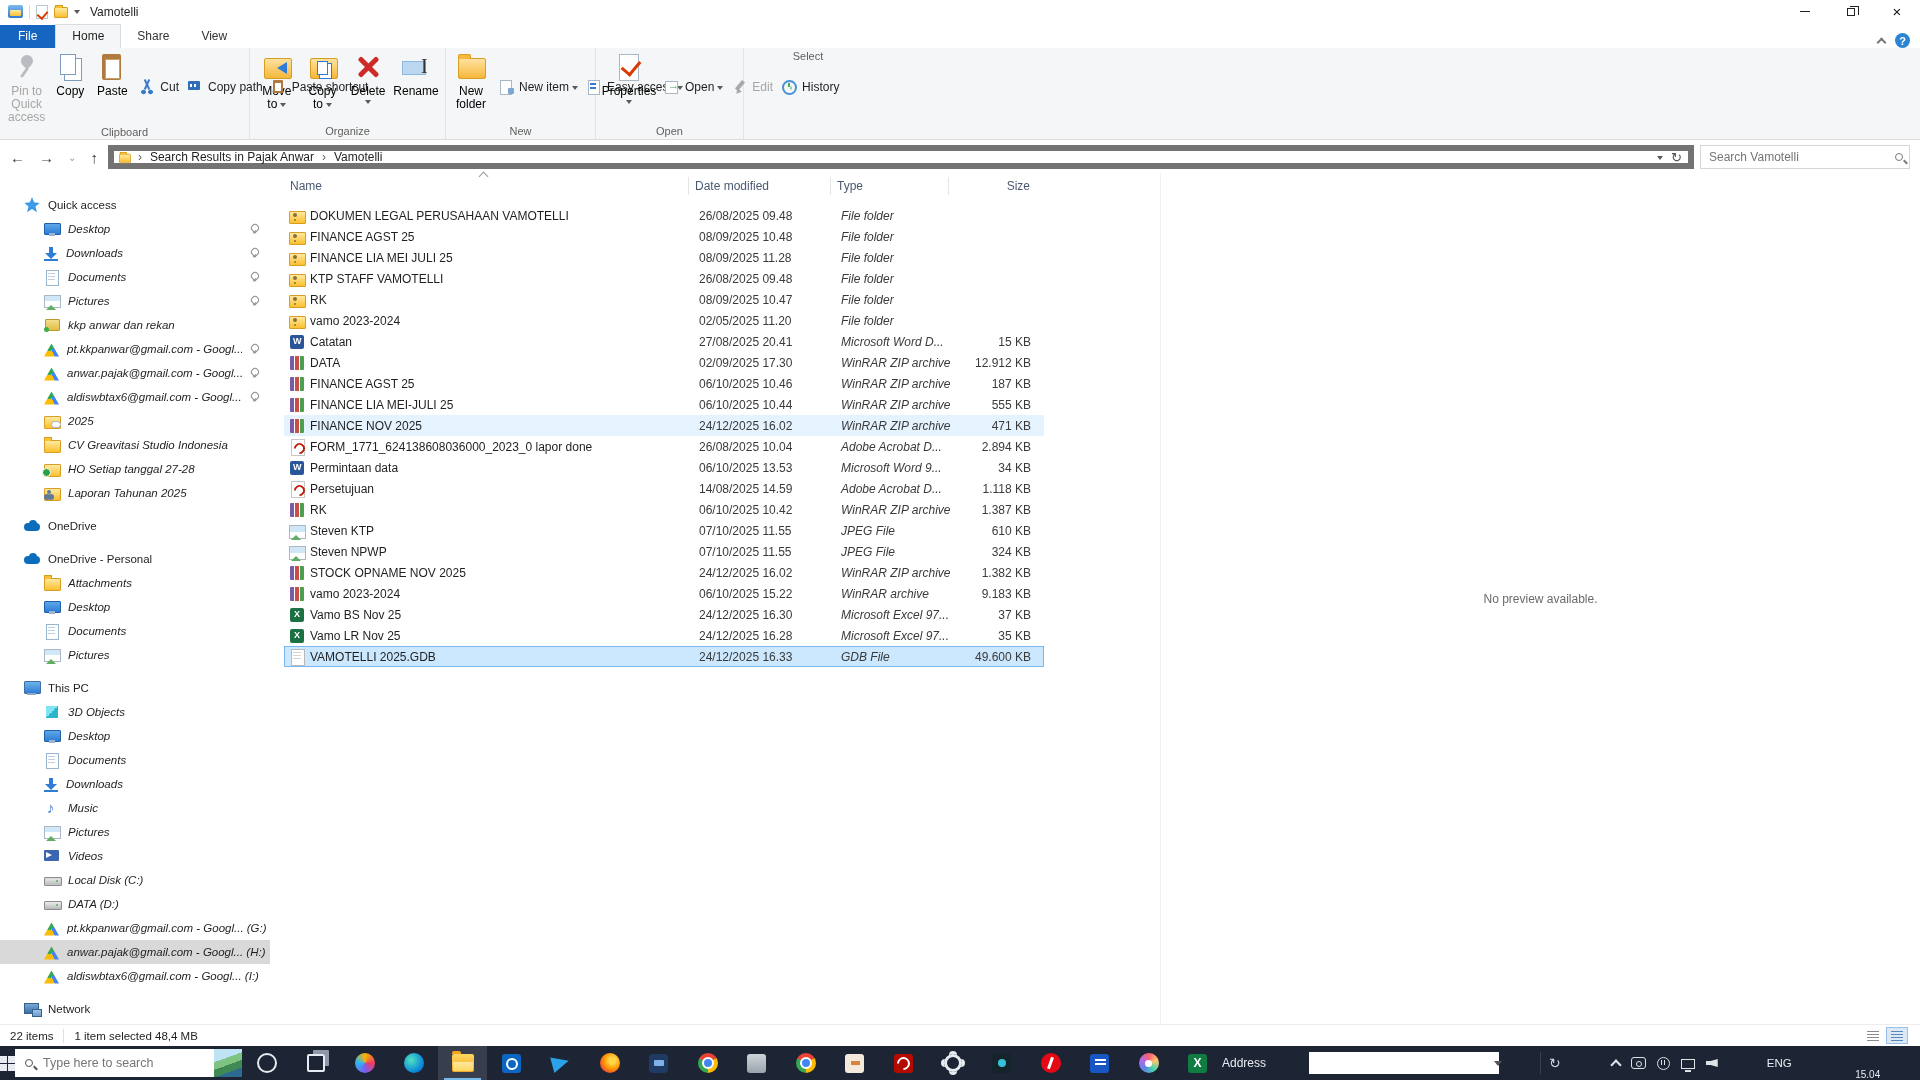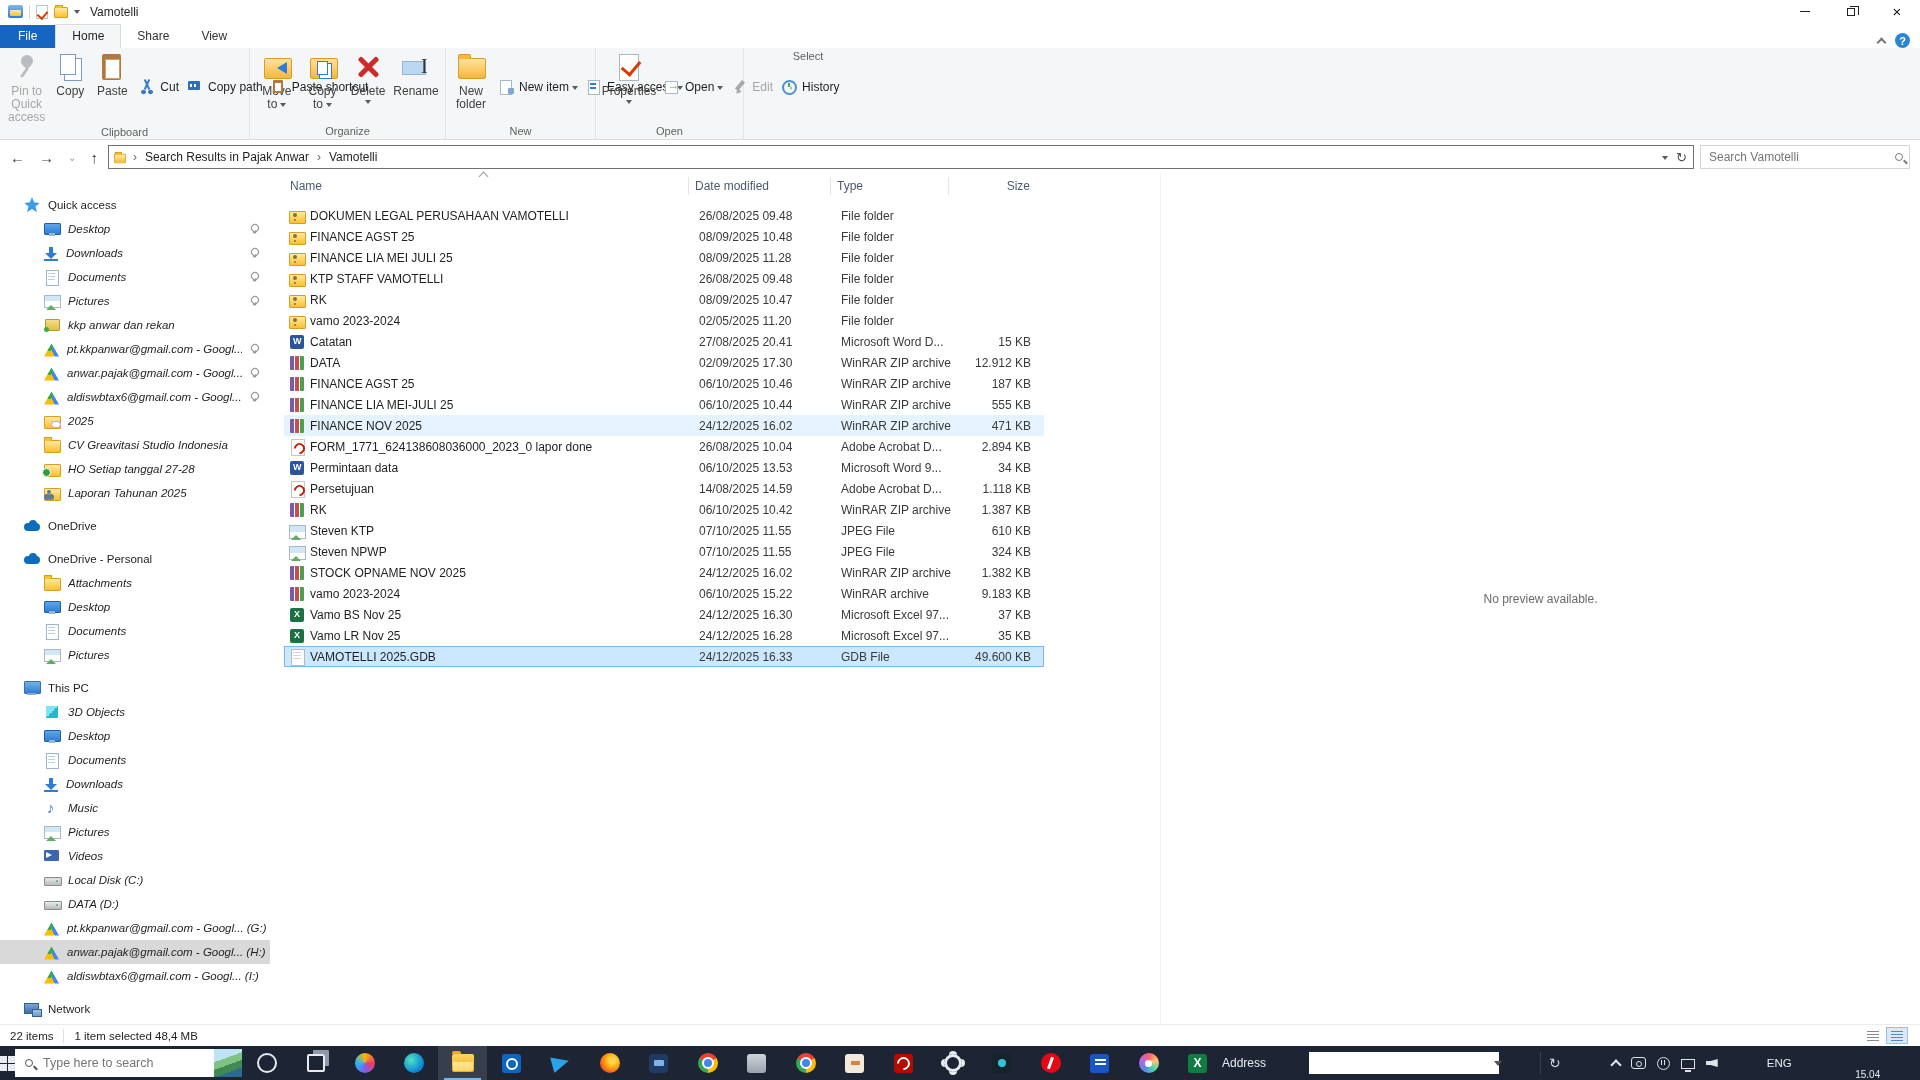--- a/index.html
+++ b/index.html
@@ -34,21 +34,21 @@
   .chev-up{width:7px;height:7px;border-left:2px solid #777;border-top:2px solid #777;transform:rotate(45deg);margin-top:3px;}
   .help-q{width:15px;height:15px;border-radius:50%;background:#2a86d4;color:#fff;font-size:11px;font-weight:bold;display:flex;align-items:center;justify-content:center;}
   .help-q::after{content:"?";}
 
   
   .ribbon{position:absolute;top:48px;left:0;right:0;height:92px;background:#f5f6f7;border-bottom:1px solid #dadbdc;display:flex;}
   .rgroup{display:flex;flex-direction:column;border-right:1px solid #e3e4e5;padding:1px 4px 0;}
   .rgroup-body{display:flex;flex:1;align-items:stretch;}
   .rgroup-label{font-size:11px;color:#5f5f5f;text-align:center;padding:1px 0 2px;}
   .rbtn{display:flex;flex-direction:column;align-items:center;padding:2px 4px 1px;border-radius:2px;}
-  .rbtn .rlabel{font-size:12px;color:#404040;text-align:center;line-height:13px;margin-top:2px;}
+  .rbtn .rlabel{font-size:12px;color:#000000;text-align:center;line-height:13px;margin-top:2px;}
   .rbtn.disabled .rlabel{color:#a6a6a6;}
   .rsm-col{display:flex;flex-direction:row;justify-content:flex-start;padding:3px 2px;}
   .rsm{display:flex;align-items:center;gap:5px;padding:2px 4px;border-radius:2px;}
   .rsm .rlabel-s{font-size:12px;color:#1f1f1f;white-space:nowrap;}
   .rsm.disabled .rlabel-s{color:#a6a6a6;}
   .arrow-inline::after{content:"";display:inline-block;border:3px solid transparent;border-top:4px solid #5a5a5a;margin-left:3px;position:relative;top:2px;}
   .arrow-below::after{content:"";display:block;border:3px solid transparent;border-top:4px solid #5a5a5a;margin:2px auto 0;width:0;}
 
   
   .ri{width:34px;height:32px;position:relative;flex:none;}
@@ -94,21 +94,21 @@
   .ri16.hist::after{content:"";position:absolute;left:7px;top:4px;width:2px;height:4px;background:#3fae49;box-shadow:2px 3px 0 -0.5px #3fae49;}
   .ri16.selall::before{content:"";position:absolute;left:1px;top:1px;width:6px;height:6px;background:#55a3e0;box-shadow:7px 0 0 #55a3e0,0 7px 0 #55a3e0,7px 7px 0 #55a3e0;}
   .ri16.selnone::before{content:"";position:absolute;left:1px;top:1px;width:6px;height:6px;background:#dce9f6;box-shadow:7px 0 0 #dce9f6,0 7px 0 #dce9f6,7px 7px 0 #dce9f6;}
   .ri16.selinv::before{content:"";position:absolute;left:1px;top:1px;width:6px;height:6px;background:#55a3e0;box-shadow:7px 7px 0 #55a3e0;}
   .ri16.selinv::after{content:"";position:absolute;left:8px;top:1px;width:6px;height:6px;background:#dce9f6;box-shadow:-7px 7px 0 #dce9f6;}
 
   
   .addressbar{position:absolute;top:141px;left:0;right:0;height:32px;background:#fff;display:flex;align-items:center;padding:0 10px 0 6px;gap:6px;}
   .navarrow{font-size:15px;color:#3b3b3b;padding:0 4px;}
   .navarrow.dim{color:#9a9a9a;font-size:10px;}
-  .addr-box{flex:1;height:24px;border:1px solid #737373;display:flex;align-items:center;padding:0 2px 0 4px;gap:2px;}
+  .addr-box{flex:1;height:24px;border:6px solid #737373;display:flex;align-items:center;padding:0 2px 0 4px;gap:2px;}
   .crumb{font-size:12px;color:#1f1f1f;padding:3px 4px;white-space:nowrap;}
   .crumb::before{content:"›";color:#666;margin-right:8px;}
   .addr-right{margin-left:auto;display:flex;align-items:center;gap:8px;padding-right:4px;}
   .refresh-g{font-size:13px;color:#555;}
   .search-box{width:210px;height:24px;border:1px solid #d6d6d6;display:flex;align-items:center;padding:0 6px;}
   .search-box input{border:none;outline:none;flex:1;font-size:12px;color:#444;font-family:inherit;background:transparent;}
   .mag{width:8px;height:8px;border:1.6px solid #7a7a7a;border-radius:50%;position:relative;flex:none;}
   .mag::after{content:"";position:absolute;left:7px;top:7px;width:1.6px;height:5px;background:#7a7a7a;transform:rotate(-45deg);transform-origin:top left;}
 
   
@@ -168,21 +168,21 @@
   .ch.c-size{width:88px;border-left:1px solid #e5e5e5;text-align:right;}
   .sort-chev{position:absolute;left:196px;top:-4px;width:7px;height:7px;border-left:1.5px solid #9a9a9a;border-top:1.5px solid #9a9a9a;transform:rotate(45deg);}
   .rows{margin-left:14px;margin-top:2px;}
   .frow{display:flex;align-items:center;height:21px;width:760px;font-size:12px;color:#1f1f1f;}
   .frow.hover{background:#e5f3ff;}
   .frow.selected{background:#cce8ff;box-shadow:inset 0 0 0 1px #7ab8ef;}
   .fic{width:16px;height:16px;position:relative;flex:none;margin:0 5px 0 5px;}
   .c-name{width:404px;}
   .frow .c-name{width:383px;white-space:nowrap;overflow:hidden;}
   .frow .c-date{width:142px;padding:0 6px;color:#3a3a3a;}
-  .frow .c-type{width:118px;padding:0 6px;color:#3a3a3a;white-space:nowrap;overflow:hidden;}
+  .frow .c-type{width:118px;padding:0 6px;color:#3a3a3a;white-space:nowrap;overflow:hidden;font-style:italic;}
   .frow .c-size{width:88px;padding:0 10px 0 6px;text-align:right;color:#3a3a3a;}
 
   
   .fi-folder::before{content:"";position:absolute;left:0;top:3px;width:15px;height:11px;background:linear-gradient(#ffe9a2,#fbc02d);border:1px solid #d79e23;border-radius:1px;}
   .fi-folder::after{content:"";position:absolute;left:4px;top:5px;width:4px;height:4px;background:#8a7037;border-radius:50%;box-shadow:0 5px 0 -1px #8a7037;}
   .fi-word::before{content:"";position:absolute;left:1px;top:1px;width:14px;height:14px;background:#2a5699;border-radius:2px;}
   .fi-word::after{content:"W";position:absolute;left:4px;top:2px;color:#fff;font-size:9px;font-weight:bold;}
   .fi-xls::before{content:"";position:absolute;left:1px;top:1px;width:14px;height:14px;background:#1d7044;border-radius:2px;}
   .fi-xls::after{content:"X";position:absolute;left:5px;top:2px;color:#fff;font-size:9px;font-weight:bold;}
   .fi-rar::before{content:"";position:absolute;left:1px;top:1px;width:14px;height:14px;background:linear-gradient(90deg,#7b5aa6 0 4px,#fff 4px 5px,#c94f4f 5px 9px,#fff 9px 10px,#4d9e4d 10px 14px);border-radius:1px;}

